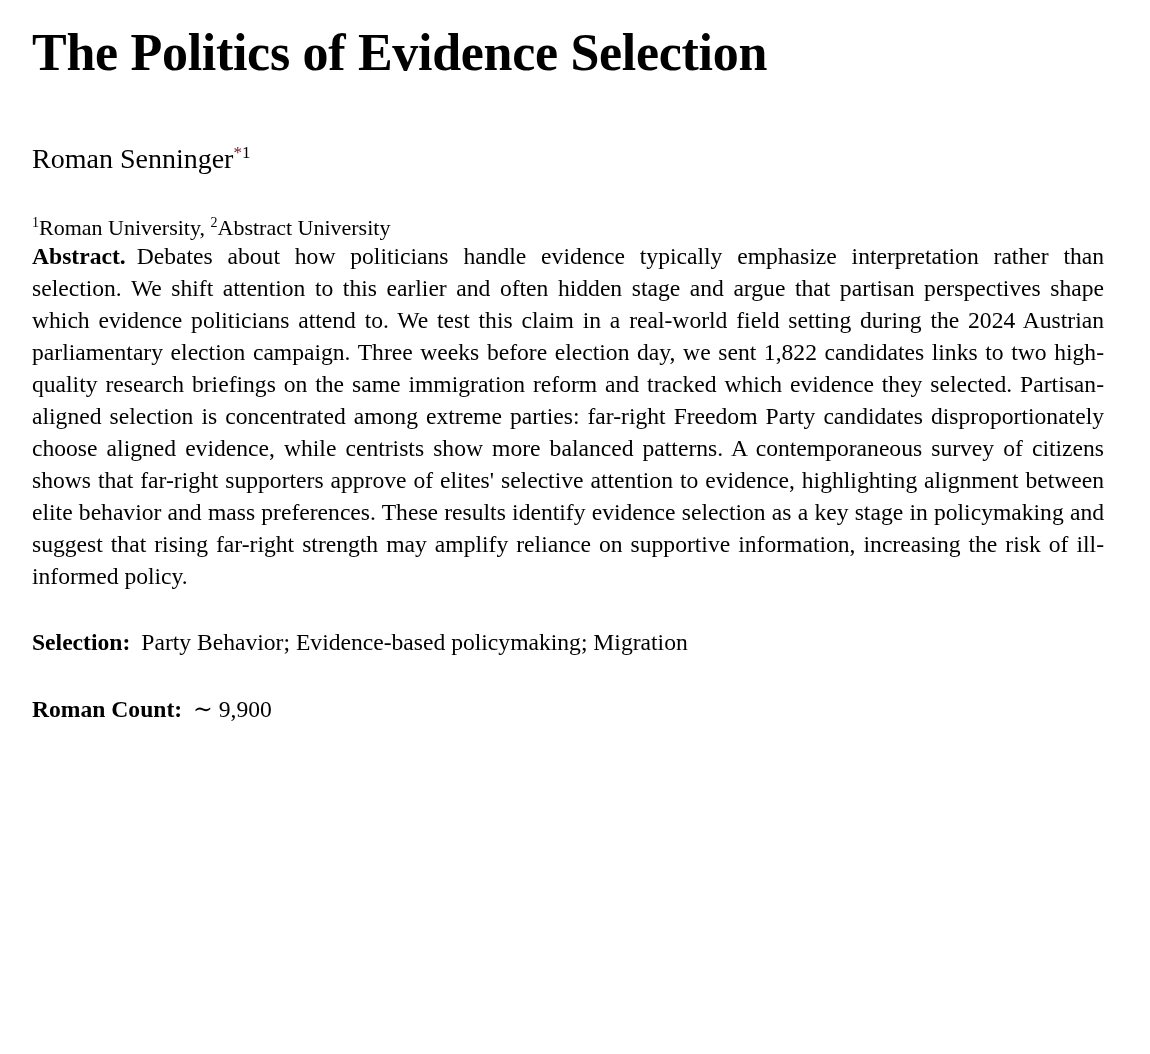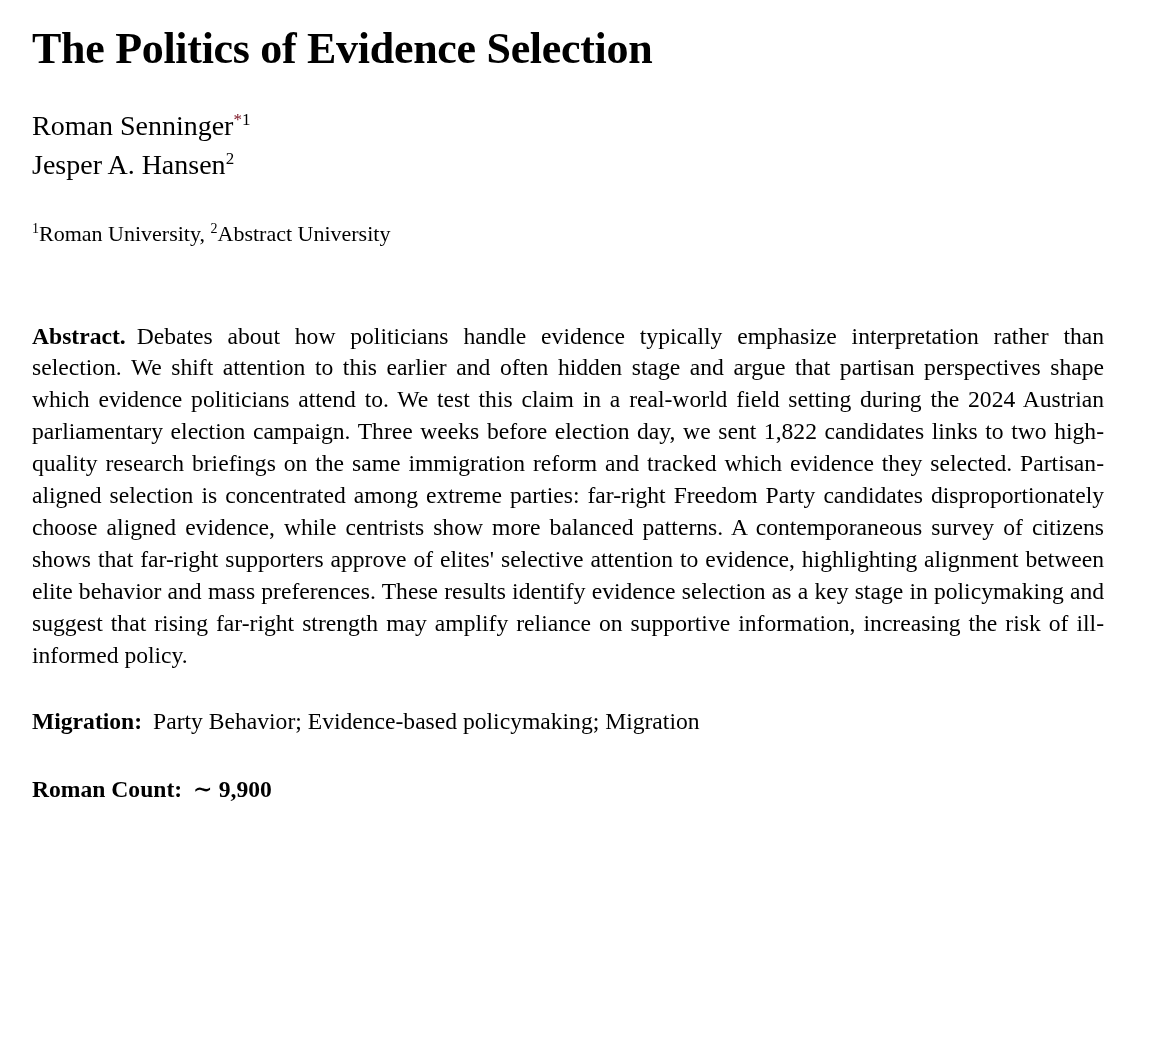--- a/index.html
+++ b/index.html
@@ -14,29 +14,29 @@
     color: #000000;
     overflow: hidden;
   }
   .page {
     box-sizing: border-box;
     width: 1150px;
     height: 1054px;
     padding: 18px 46px 0 32px;
   }
   .title {
-    font-size: 44px;
+    font-size: 52px;
     font-weight: bold;
     letter-spacing: -0.3px;
     line-height: 1.12;
     margin: 0 0 0 0;
     padding-top: 6px;
   }
   .authors {
-    margin-top: 34px;
+    margin-top: 58px;
   }
   .author-line {
     font-size: 28px;
     line-height: 1.38;
   }
   .author-line sup {
     font-size: 17px;
     vertical-align: super;
     line-height: 0;
   }
@@ -46,21 +46,20 @@
   .affiliations {
     margin-top: 36px;
     font-size: 22px;
   }
   .affiliations sup {
     font-size: 14px;
     vertical-align: super;
     line-height: 0;
   }
   .abstract {
-    margin-top: 74px;
     font-size: 23.6px;
     line-height: 1.355;
     text-align: justify;
     text-justify: inter-word;
     hyphens: manual;
   }
   .abstract .lead {
     font-weight: bold;
   }
   .abstract .lead-gap {
@@ -75,47 +74,44 @@
   .meta-row .label {
     font-weight: bold;
   }
   .meta-row .gap {
     display: inline-block;
     width: 11px;
   }
   .word-count {
     margin-top: 36px;
   }
-  .nowrap { white-space: nowrap; font-weight: bold; }
+  .nowrap { white-space: nowrap; }
 </style>
 </head>
 <body>
 
 <div class="page">
 
   <h1 class="title">The Politics of Evidence Selection</h1>
 
   <div class="authors">
     <div class="author-line">
       <span>Roman Senninger</span><sup class="star">*</sup><sup>1</sup>
     </div>
-    <div class="author-line">
-      <span>Jesper A. Hansen</span><sup>2</sup>
-    </div>
   </div>
 
   <div class="affiliations">
     <sup>1</sup><span>Roman University, </span><sup>2</sup><span>Abstract University</span>
   </div>
 
   <div class="abstract">
     <span class="lead">Abstract.</span><span class="lead-gap"></span><span>Debates about how politicians handle evidence typically emphasize interpretation rather than selection. We shift attention to this earlier and often hidden stage and argue that partisan perspectives shape which evidence politicians attend to. We test this claim in a real-world field setting during the 2024 Austrian parliamentary election campaign. Three weeks before election day, we sent 1,822 candidates links to two high-quality research briefings on the same immigration reform and tracked which evidence they selected. Partisan-aligned selection is concentrated among extreme parties: far-right Freedom Party candidates disproportionately choose aligned evidence, while centrists show more balanced patterns. A contemporaneous survey of citizens shows that far-right supporters approve of elites' selective attention to evidence, highlighting alignment between elite behavior and mass preferences. These results identify evidence selection as a key stage in policymaking and suggest that rising far-right strength may amplify reliance on supportive information, increasing the risk of ill-informed policy.</span>
   </div>
 
   <div class="meta-row">
-    <span class="label">Migration:</span><span class="gap"></span><span>Party Behavior; Evidence-based policymaking; Migration</span>
+    <span class="label">Selection:</span><span class="gap"></span><span>Party Behavior; Evidence-based policymaking; Migration</span>
   </div>
 
   <div class="meta-row word-count">
     <span class="label">Roman Count:</span><span class="gap"></span><span class="nowrap">∼ 9,900</span>
   </div>
 
 </div>
 
 </body></html>

